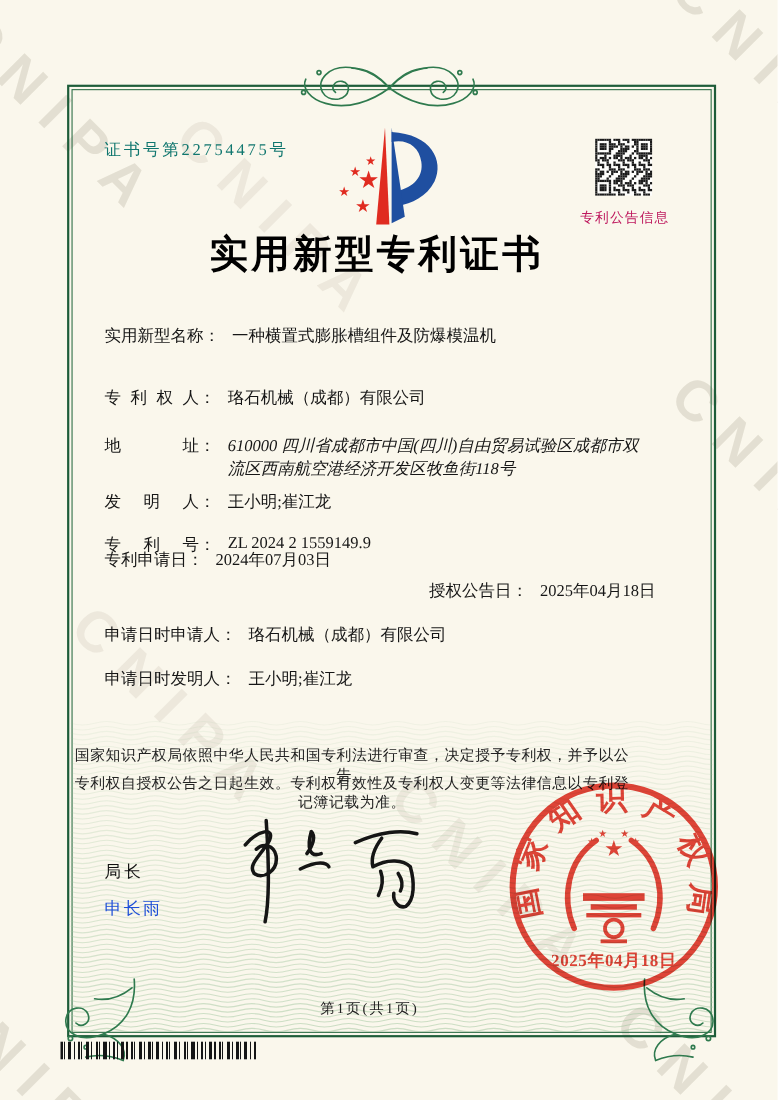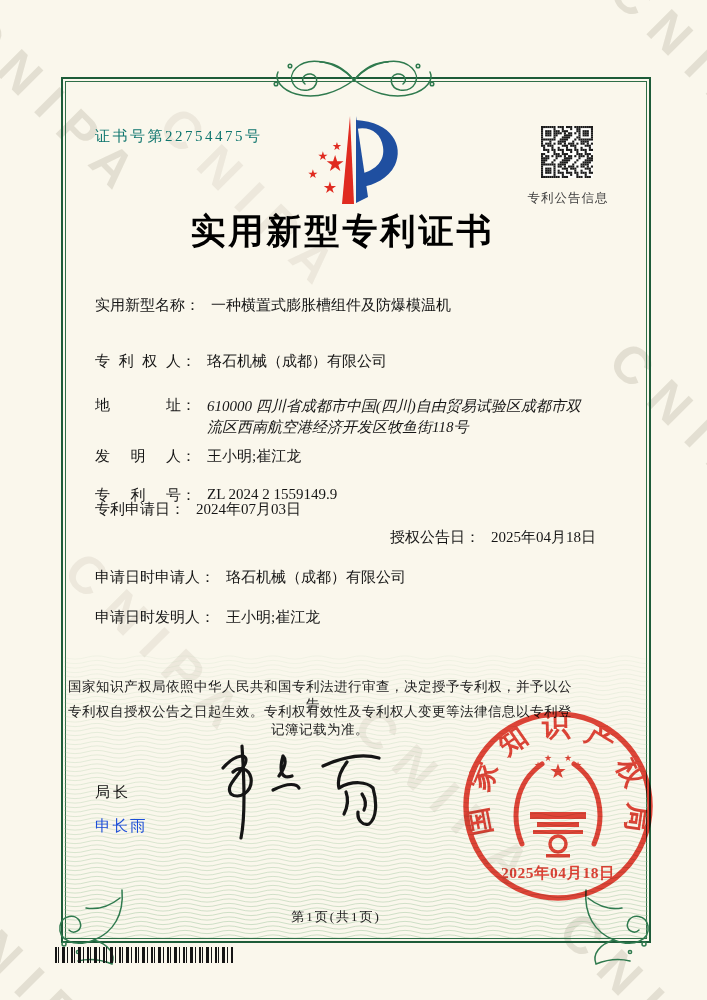--- a/index.html
+++ b/index.html
@@ -14,21 +14,21 @@
 
   #frame{position:absolute;left:61px;top:77px;width:586px;height:862px;
          border:2px solid #1d5c39;}
   #frame-inner{position:absolute;left:2px;top:2px;right:2px;bottom:2px;border:1px solid #2e6e47;}
 
   #waves{position:absolute;left:64px;top:80px;pointer-events:none;}
 
   .cert-no{position:absolute;left:95px;top:127px;font-size:15px;letter-spacing:2.5px;color:#0f766e;}
   #qr-box{position:absolute;left:541px;top:126px;}
   .qr-label{position:absolute;left:518px;top:190px;width:100px;text-align:center;
-            font-size:12.5px;letter-spacing:1px;color:#404040;}
+            font-size:12.5px;letter-spacing:1px;color:#be185d;}
   #logo{position:absolute;left:298px;top:112px;}
 
   .title{position:absolute;left:64px;top:208px;width:557px;text-align:center;
          font-size:35px;font-weight:bold;letter-spacing:3px;color:#000;}
 
   .frow{position:absolute;left:95px;display:flex;align-items:flex-start;
         font-size:15px;color:#161616;}
   .frow2{left:390px;}
   .flab{white-space:nowrap;}
   .jl{display:inline-block;width:86px;text-align:justify;text-align-last:justify;}

